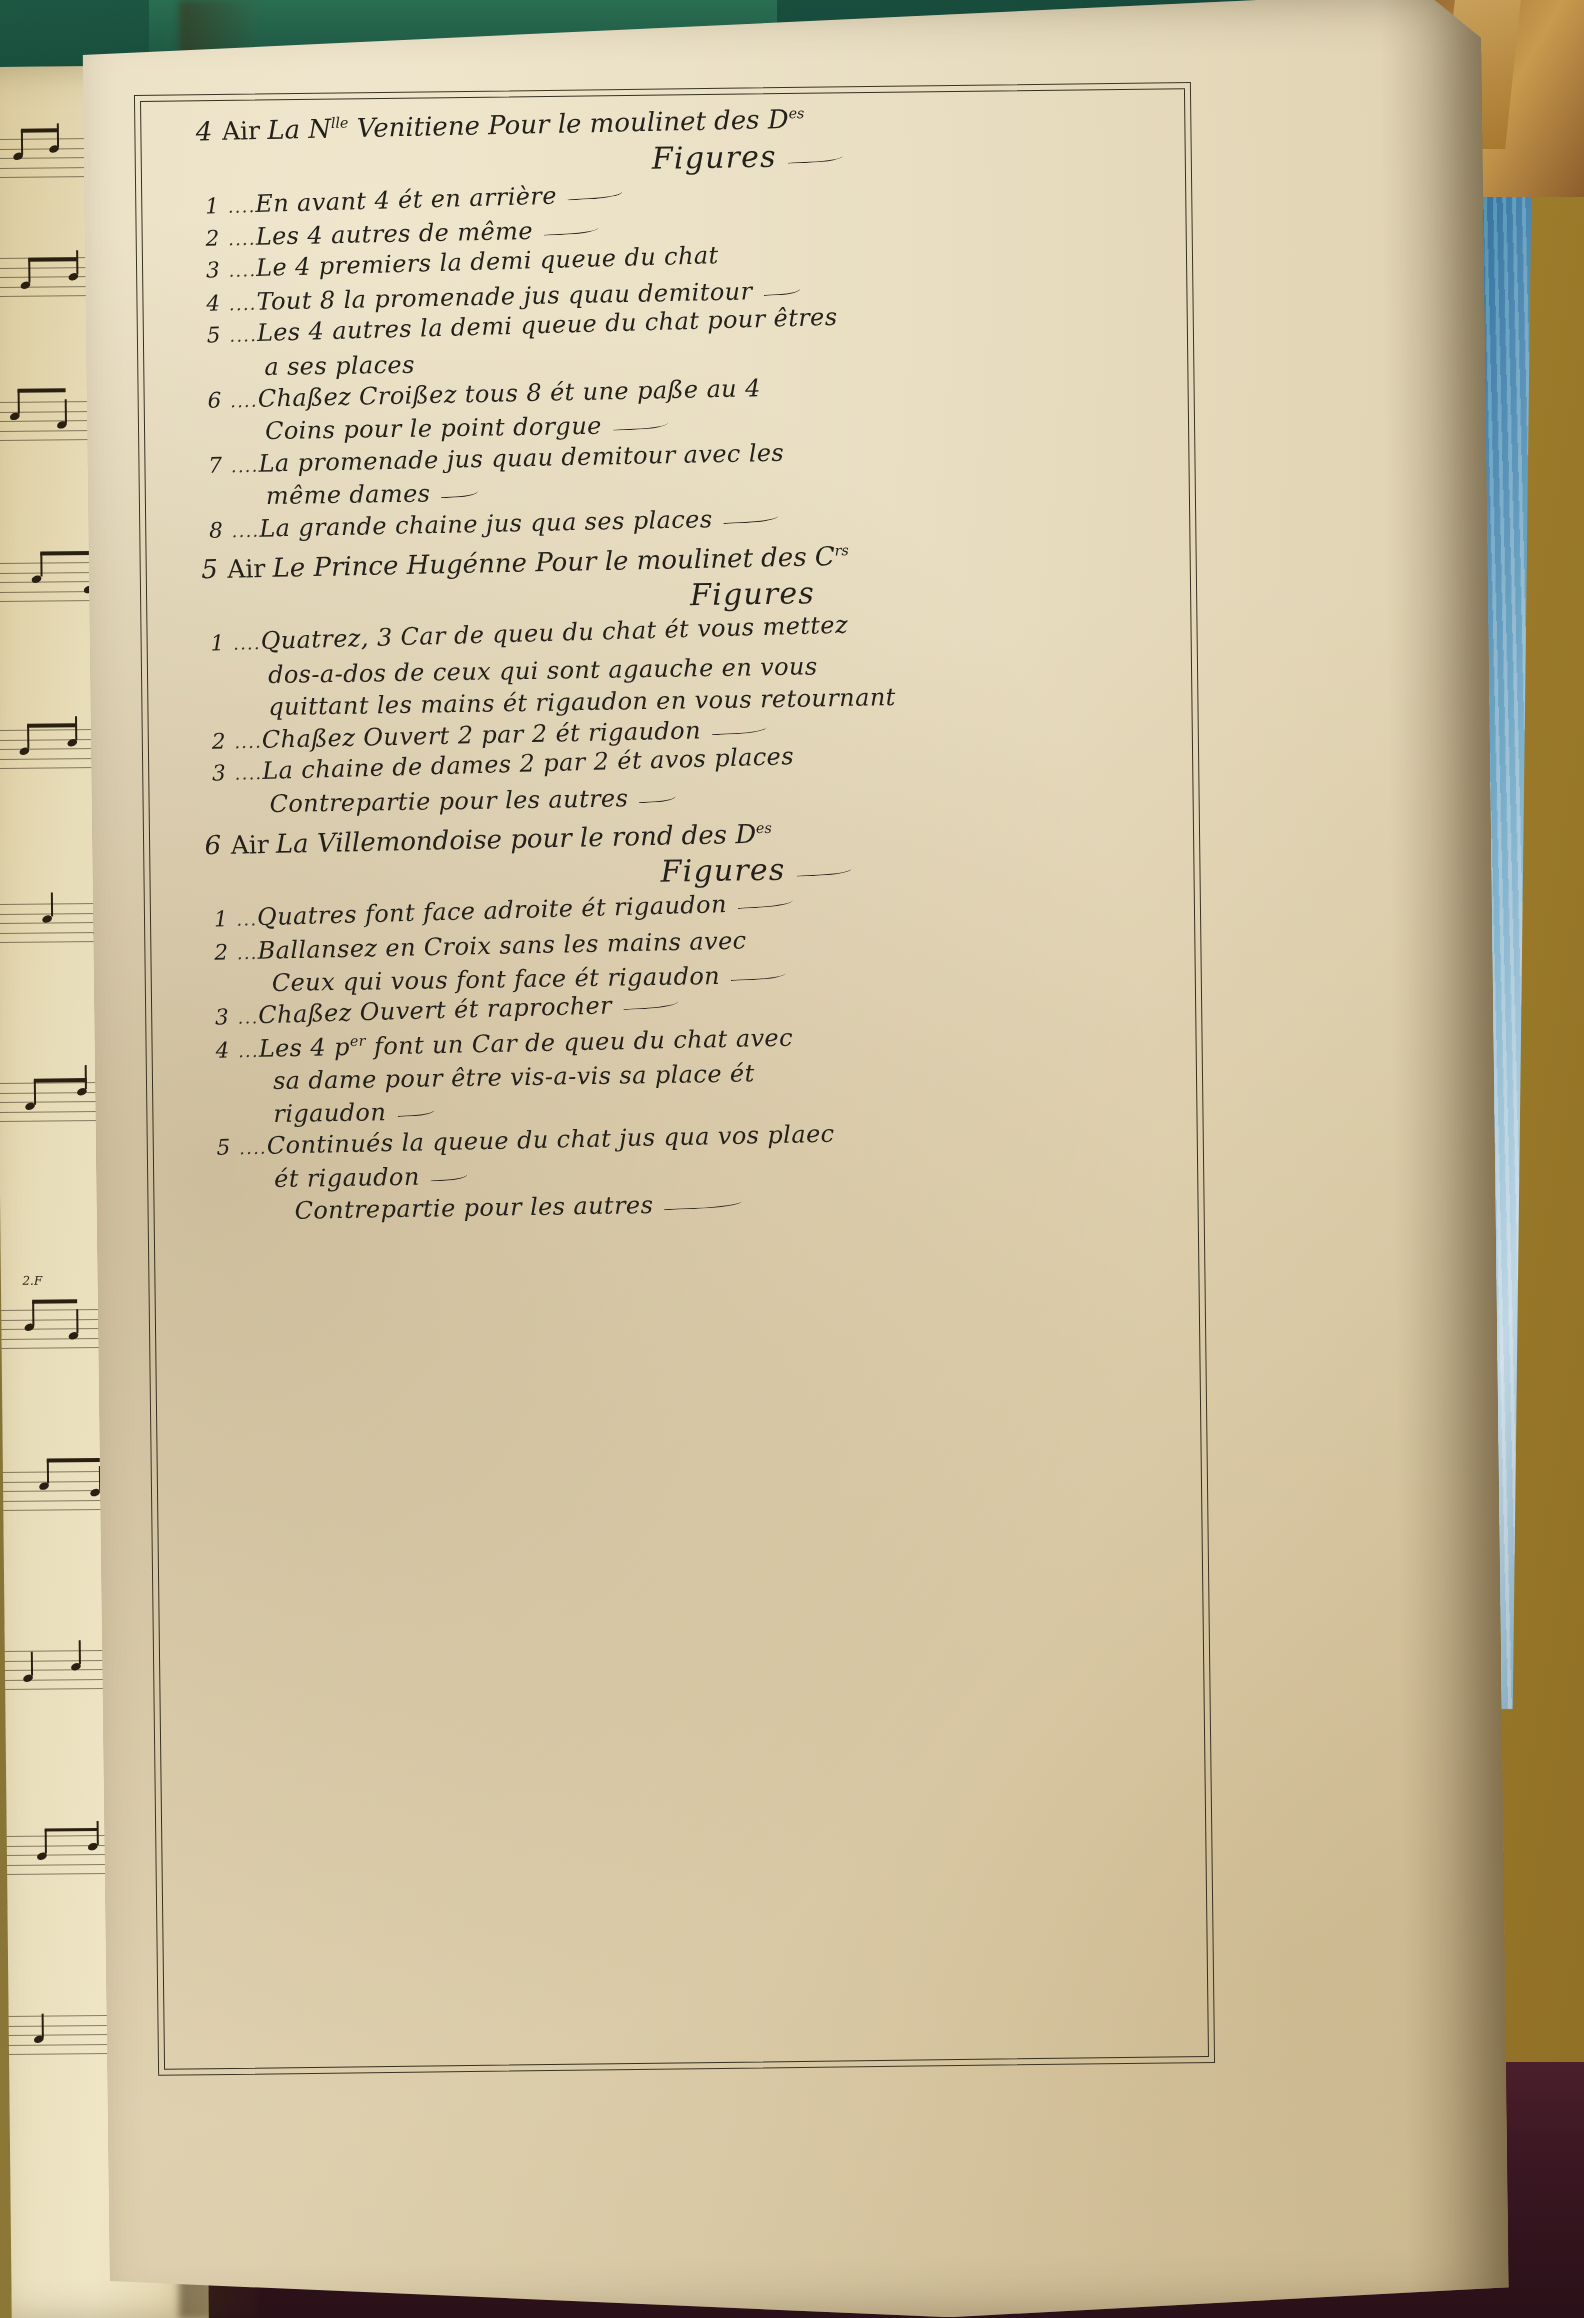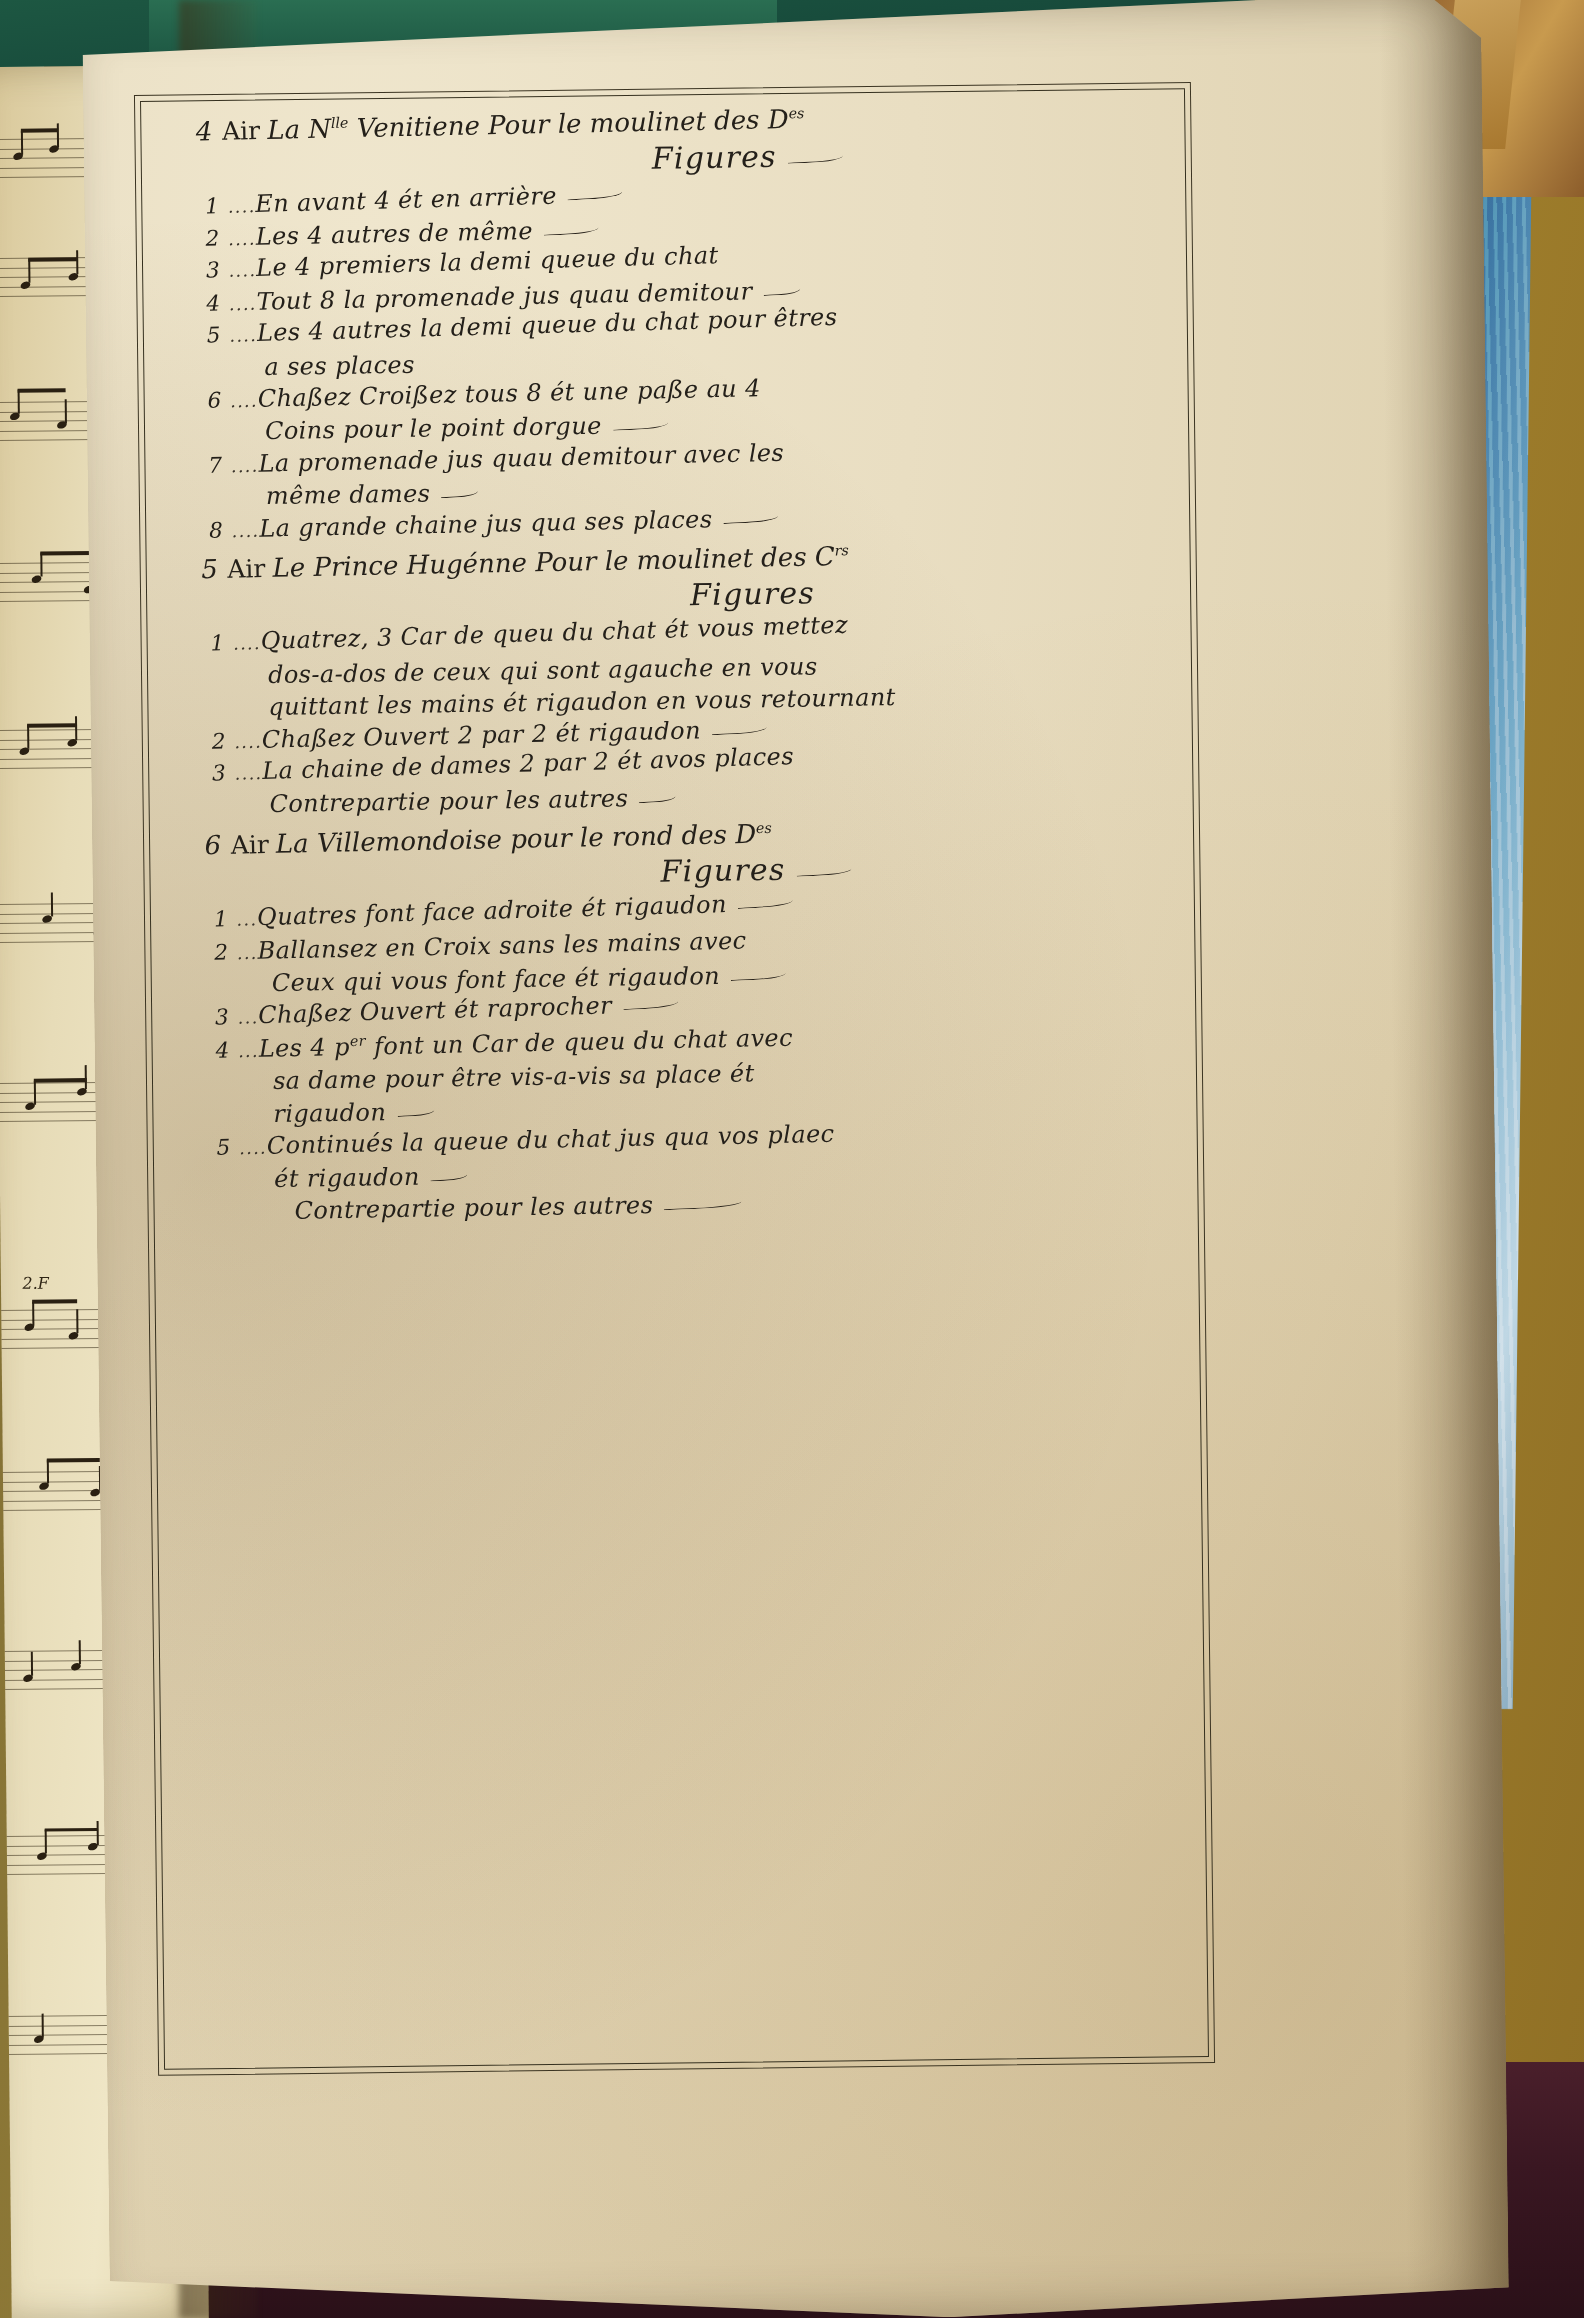--- a/index.html
+++ b/index.html
@@ -108,21 +108,21 @@
     width: 1.8px; height: 24px;
     background: #2a2012;
   }
   .left-page .beam {
     position: absolute; height: 3.6px; background: #2a2012;
   }
   .left-page .lbl {
     position: absolute;
     font-family: "DejaVu Serif", serif;
     color: #2e2414;
-    font-size: 16px;
+    font-size: 12px;
     font-style: italic;
   }
   .page-gutter {
     position: absolute;
     left: 179px; top: 0;
     width: 78px; height: 2319px;
     background: linear-gradient(90deg, rgba(60,45,20,0.55), rgba(120,95,45,0.05));
     filter: blur(3.6px);
   }
 

